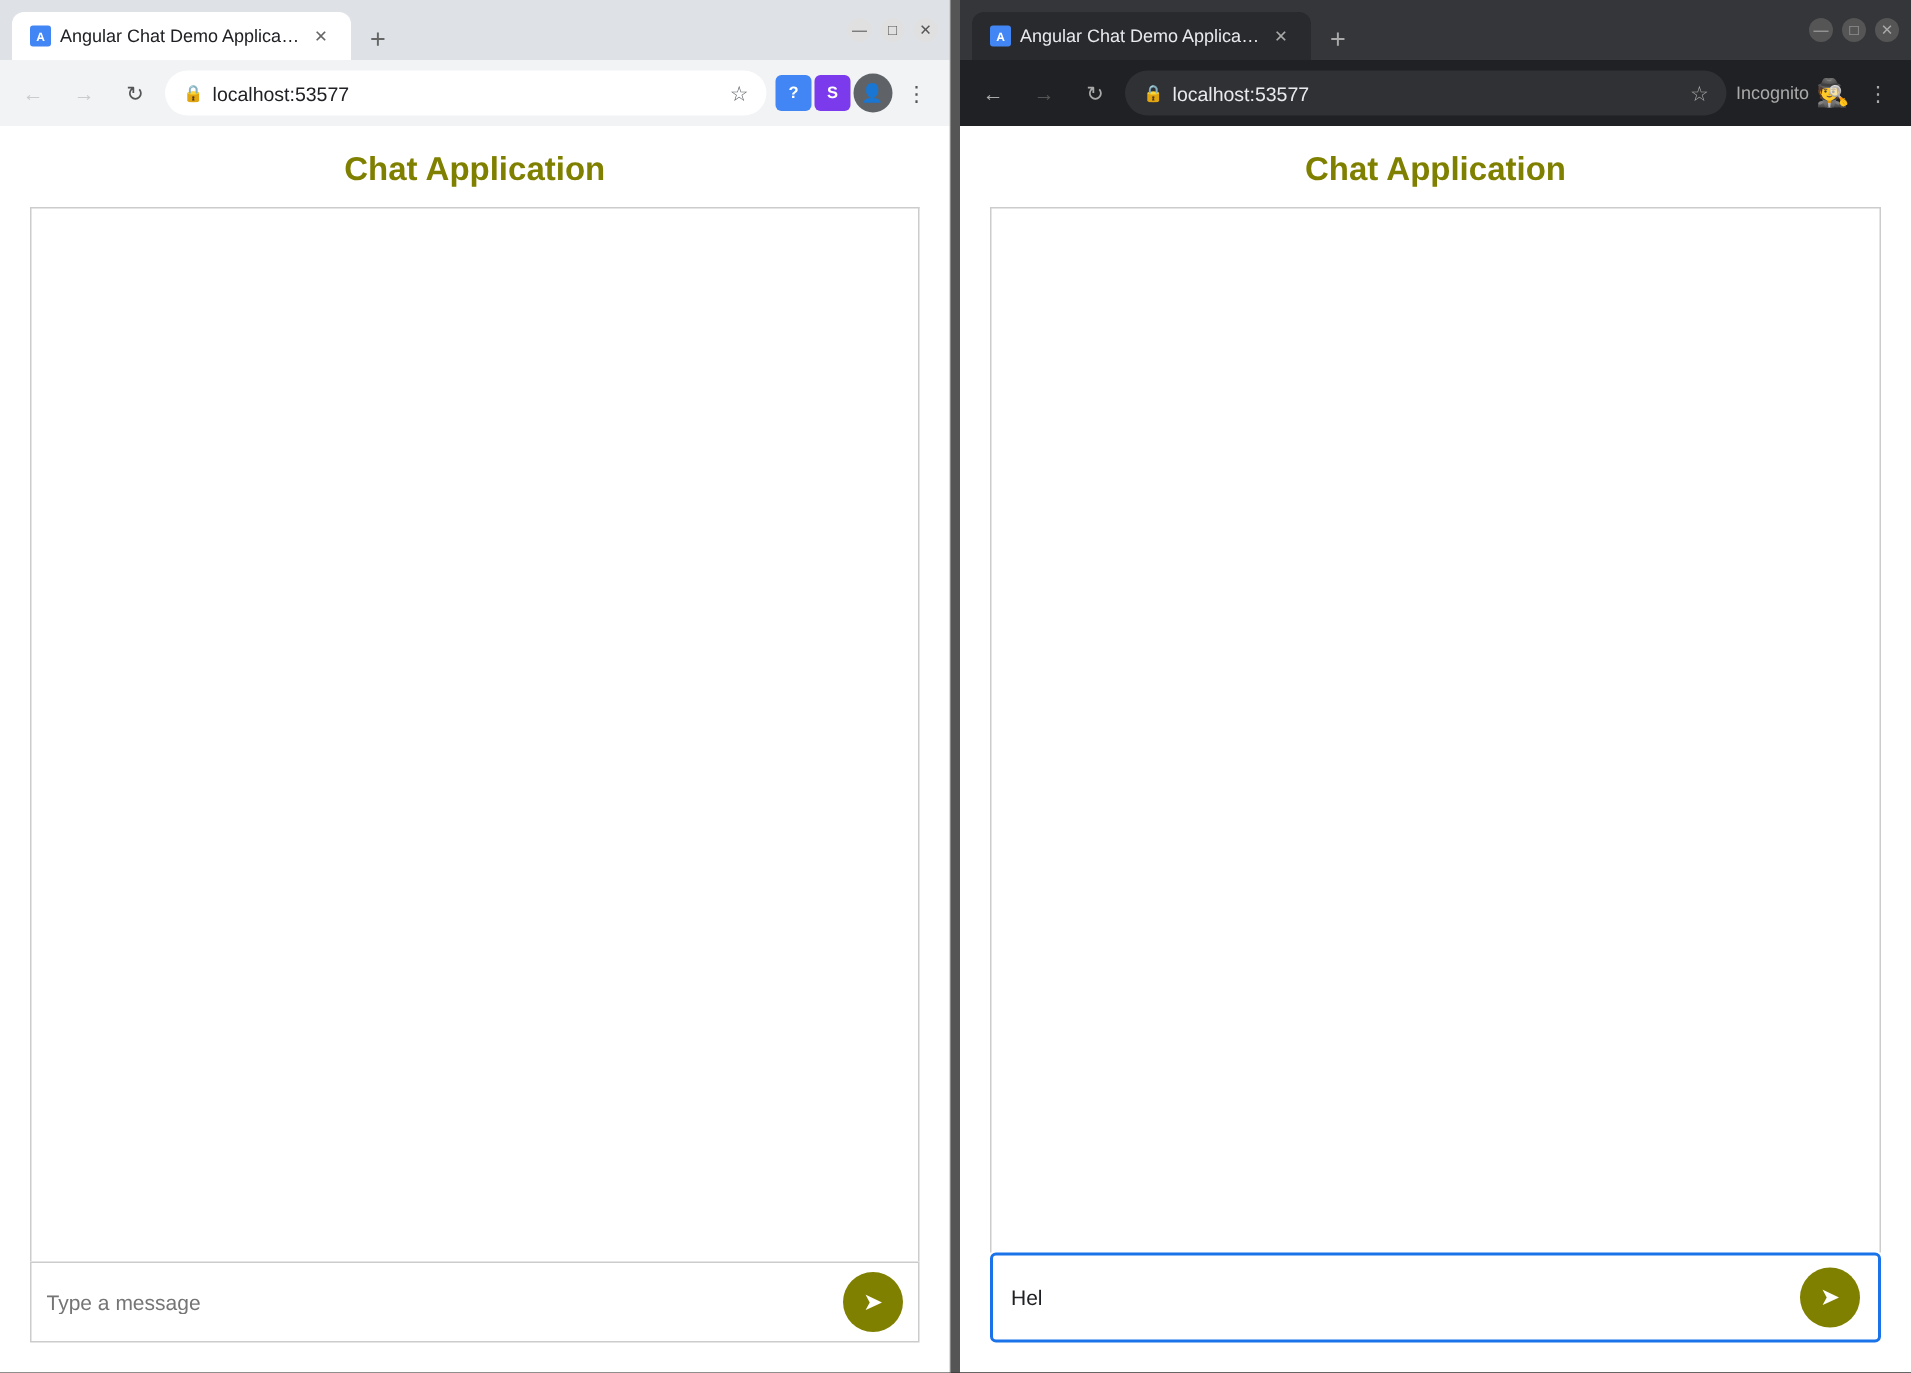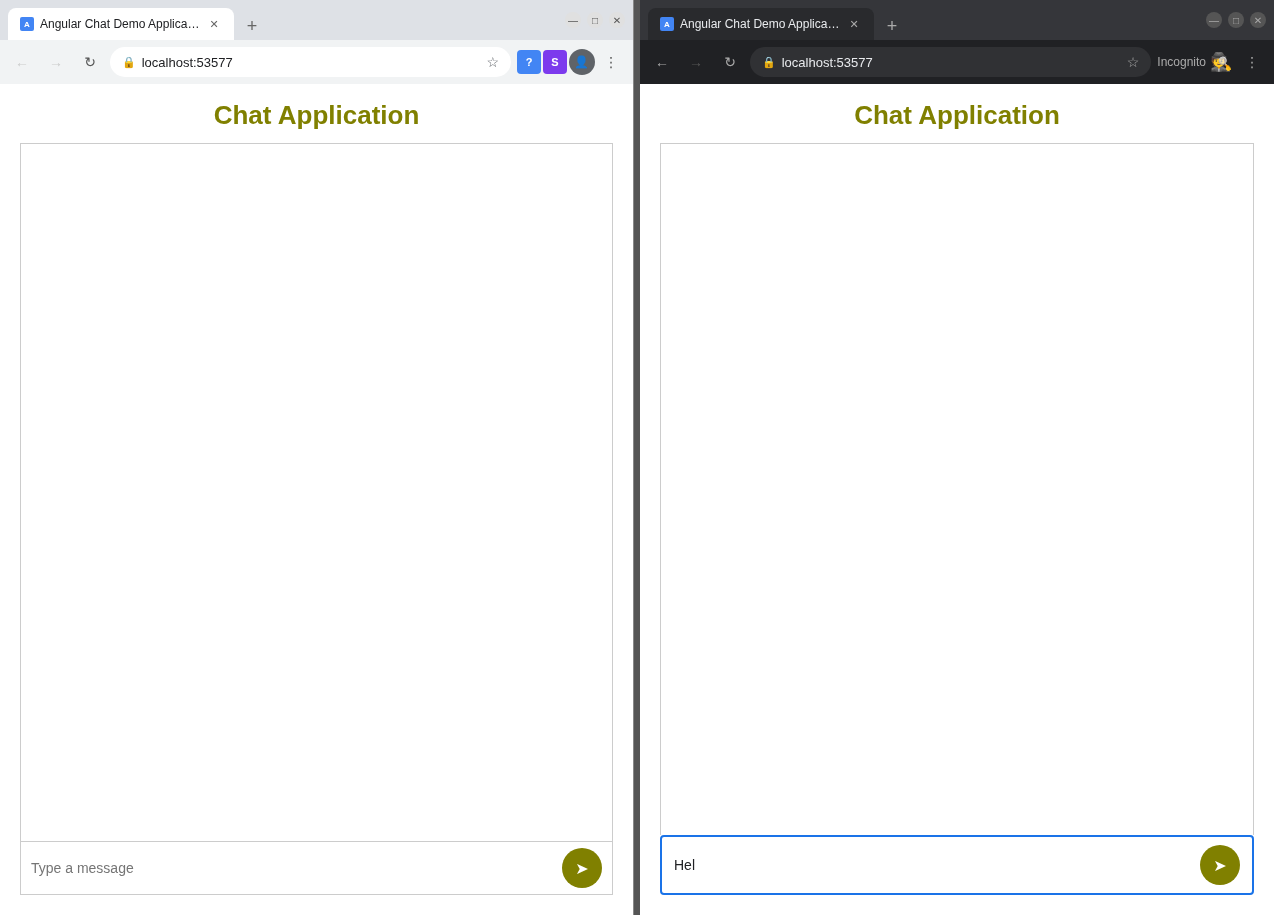--- a/index.html
+++ b/index.html
@@ -226,21 +226,21 @@
     .page-content {
       flex: 1;
       background: #ffffff;
       display: flex;
       flex-direction: column;
       align-items: center;
       overflow: hidden;
     }
 
     .chat-title {
-      font-size: 26px;
+      font-size: 22px;
       font-weight: bold;
       color: #808000;
       margin: 16px 0 12px 0;
       text-align: center;
     }
 
     .chat-area {
       width: calc(100% - 40px);
       flex: 1;
       border: 1px solid #ccc;

